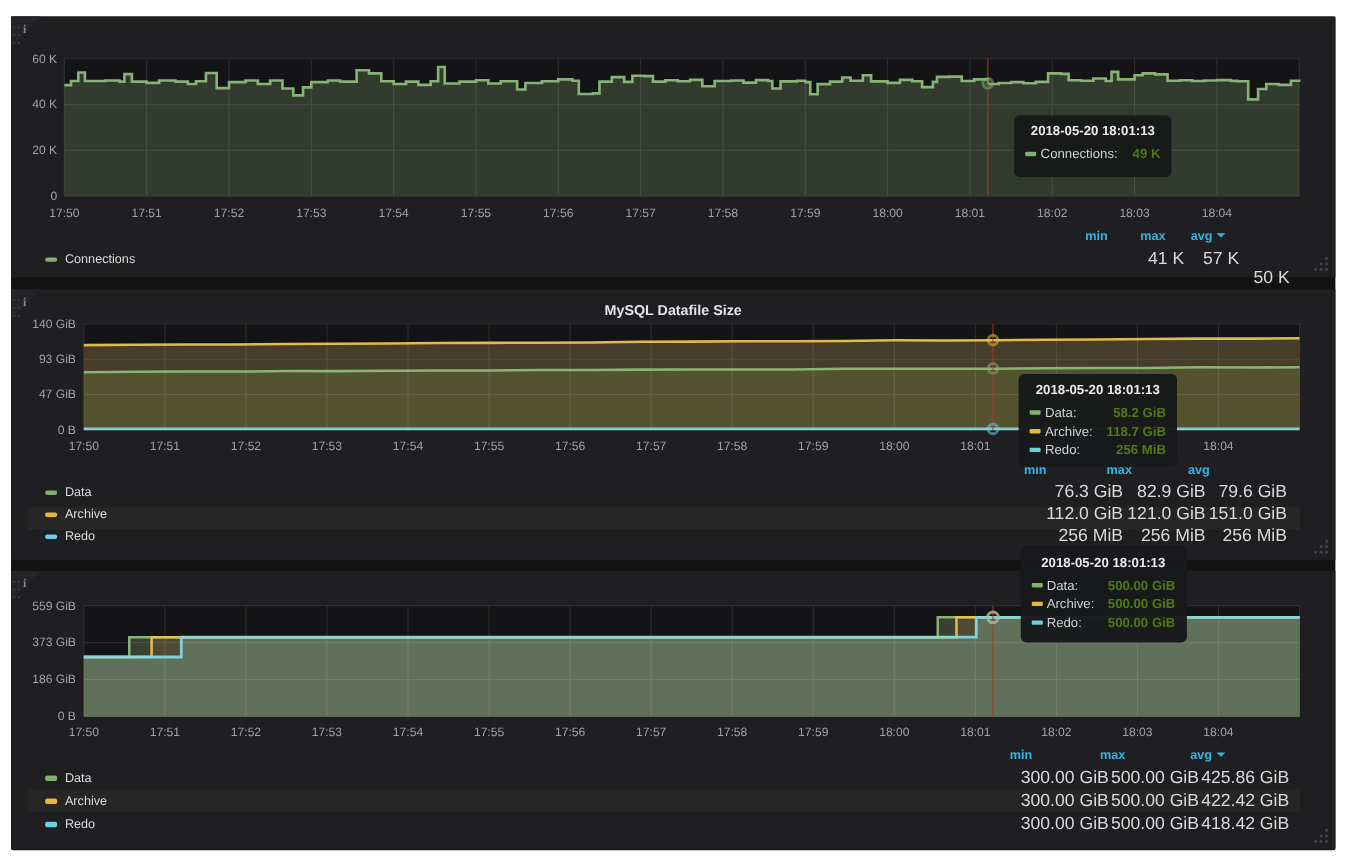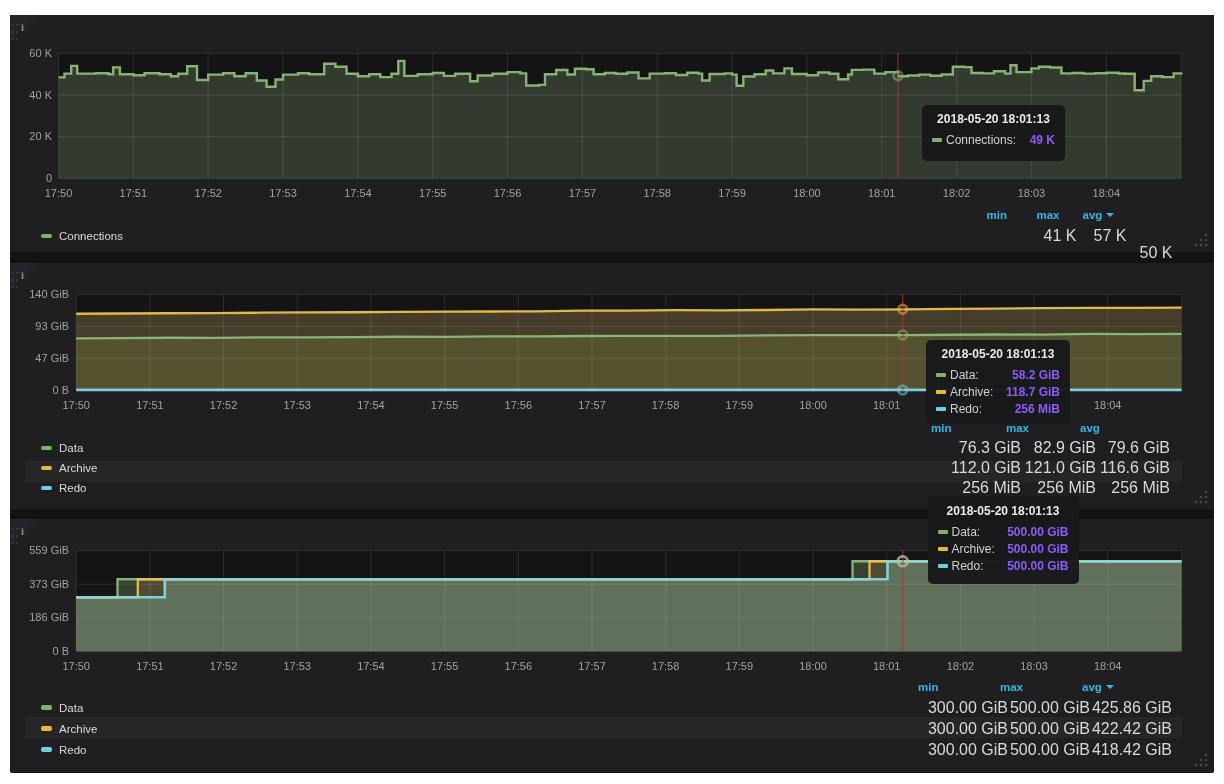--- a/index.html
+++ b/index.html
@@ -15,21 +15,21 @@
 .lname{position:absolute;font-size:11.5px;line-height:16px;color:#d8d9da}
 .lhead{position:absolute;font-size:11.5px;line-height:16px;font-weight:bold;color:#33b5e5;}
 .lval{position:absolute;font-size:16px;line-height:16px;color:#d8d9da;text-align:right}
 .caret{display:inline-block;width:0;height:0;border-left:4px solid transparent;border-right:4px solid transparent;border-top:4px solid #33b5e5;margin-left:4px;vertical-align:2px}
 .stripe{position:absolute;background:rgba(255,255,255,0.032)}
 .tt{position:absolute;background:rgba(24,25,26,0.97);border-radius:5px;padding:0 10px;box-sizing:border-box;z-index:50}
 .ttt{text-align:center;font-size:12px;line-height:15px;font-weight:bold;color:#eaeaec;margin-bottom:5px;white-space:nowrap}
 .ttr{position:relative;height:17px;line-height:17px;font-size:12px;color:#cfd0d2;white-space:nowrap}
 .ttd{display:inline-block;width:10px;height:4.5px;border-radius:1px;margin-right:4px;vertical-align:2px}
 .ttl{display:inline-block}
-.ttv{position:absolute;right:0;font-weight:bold;color:#8b5cf6}
+.ttv{position:absolute;right:0;font-weight:bold;color:#4d7c0f}
 </style></head><body>
 <div class="dash">
   <div class="panel" style="top:0;height:237px">
     <div class="icorner"></div>
       <div class="iglyph">i</div>
 <svg class="ldots" width="8" height="18" viewBox="0 0 8 18">
 <g fill="#404042">
           <circle cx="2" cy="2" r="1"></circle>
           <circle cx="6" cy="2" r="1"></circle>
           <circle cx="2" cy="9" r="1"></circle>
@@ -100,20 +100,21 @@
 <svg class="rdots" width="16" height="16" viewBox="0 0 16 16">
         <g fill="#47474a">
           <circle cx="13" cy="3" r="1.3"></circle>
           <circle cx="8" cy="8" r="1.3"></circle>
           <circle cx="13" cy="8" r="1.3"></circle>
           <circle cx="3" cy="13" r="1.3"></circle>
           <circle cx="8" cy="13" r="1.3"></circle>
           <circle cx="13" cy="13" r="1.3"></circle>
         </g>
       </svg>
+    <div class="ptitle">MySQL Datafile Size</div>
     <div class="stripe" style="left:15px;top:197.9px;width:1157px;height:20.8px"></div>
     <svg class="plot" width="1204" height="246" viewBox="0 0 1204 246">
         <rect x="66.2" y="31.5" width="1105.2" height="96.3" fill="#141416"></rect>
         <path d="M66.2 50.76L112.2 50.48L158.3 50.27L204.4 50.20L250.4 49.71L296.5 49.47L342.5 49.26L388.6 48.80L434.6 48.70L480.7 48.50L526.7 48.33L572.8 47.72L618.8 47.57L664.9 47.20L710.9 47.30L757.0 46.99L803.0 46.40L849.1 46.62L895.1 46.35L941.2 45.94L987.2 45.66L1033.2 45.17L1079.3 44.84L1125.4 44.84L1171.4 44.57L1171.4 127.8L66.2 127.8Z" fill="#463d2a"></path>
         <path d="M66.2 75.32L112.2 75.04L158.3 74.76L204.4 74.82L250.4 74.35L296.5 74.39L342.5 74.11L388.6 73.77L434.6 73.81L480.7 73.38L526.7 73.39L572.8 73.02L618.8 72.84L664.9 72.82L710.9 72.83L757.0 72.29L803.0 72.15L849.1 72.16L895.1 72.14L941.2 71.76L987.2 71.48L1033.2 71.58L1079.3 70.93L1125.4 71.15L1171.4 70.78L1171.4 127.8L66.2 127.8Z" fill="#555230"></path>
         <path d="M66.2 127.80H1171.4M66.2 95.70H1171.4M66.2 63.60H1171.4M66.2 31.50H1171.4M66.20 31.5V127.8M139.88 31.5V127.8M213.56 31.5V127.8M287.24 31.5V127.8M360.92 31.5V127.8M434.60 31.5V127.8M508.28 31.5V127.8M581.96 31.5V127.8M655.64 31.5V127.8M729.32 31.5V127.8M803.00 31.5V127.8M876.68 31.5V127.8M950.36 31.5V127.8M1024.04 31.5V127.8M1097.72 31.5V127.8M1171.40 31.5V127.8" stroke="rgba(255,255,255,0.10)" fill="none" stroke-width="1"></path>
         <path d="M66.2 50.76L112.2 50.48L158.3 50.27L204.4 50.20L250.4 49.71L296.5 49.47L342.5 49.26L388.6 48.80L434.6 48.70L480.7 48.50L526.7 48.33L572.8 47.72L618.8 47.57L664.9 47.20L710.9 47.30L757.0 46.99L803.0 46.40L849.1 46.62L895.1 46.35L941.2 45.94L987.2 45.66L1033.2 45.17L1079.3 44.84L1125.4 44.84L1171.4 44.57" fill="none" stroke="#edc14d" stroke-width="2.3" stroke-opacity="0.95"></path>
         <path d="M66.2 75.32L112.2 75.04L158.3 74.76L204.4 74.82L250.4 74.35L296.5 74.39L342.5 74.11L388.6 73.77L434.6 73.81L480.7 73.38L526.7 73.39L572.8 73.02L618.8 72.84L664.9 72.82L710.9 72.83L757.0 72.29L803.0 72.15L849.1 72.16L895.1 72.14L941.2 71.76L987.2 71.48L1033.2 71.58L1079.3 70.93L1125.4 71.15L1171.4 70.78" fill="none" stroke="#8cbb79" stroke-width="2.3" stroke-opacity="0.95"></path>
         <line x1="66.2" y1="126.9" x2="1171.4" y2="126.9" stroke="#82d7e3" stroke-width="2.6" stroke-opacity="0.95"></line>
         <text x="59" y="131.3" text-anchor="end" class="tick">0 B</text>
@@ -147,21 +148,21 @@
       <div class="dash" style="left:30.9px;top:222.9px;width:11.6px;height:4.6px;background:#6ED0E0"></div>
       <div class="lname" style="left:49px;top:217.2px">Redo</div>
     <div class="lhead" style="left:921.0px;top:157px;width:90px">min</div>
       <div class="lhead" style="left:996.0px;top:157px;width:90px">max</div>
       <div class="lhead" style="left:1070.0px;top:157px;width:90px">avg</div>
       <div class="lval" style="left:901.0px;top:176.6px;width:110px">76.3 GiB</div>
       <div class="lval" style="left:976.0px;top:176.6px;width:110px">82.9 GiB</div>
       <div class="lval" style="left:1050.0px;top:176.6px;width:110px">79.6 GiB</div>
       <div class="lval" style="left:901.0px;top:196.6px;width:110px">112.0 GiB</div>
       <div class="lval" style="left:976.0px;top:196.6px;width:110px">121.0 GiB</div>
-      <div class="lval" style="left:1050.0px;top:196.6px;width:110px">116.6 GiB</div>
+      <div class="lval" style="left:1050.0px;top:196.6px;width:110px">151.0 GiB</div>
       <div class="lval" style="left:901.0px;top:216.8px;width:110px">256 MiB</div>
       <div class="lval" style="left:976.0px;top:216.8px;width:110px">256 MiB</div>
       <div class="lval" style="left:1050.0px;top:216.8px;width:110px">256 MiB</div>
   </div>
   <div class="panel" style="top:504px;height:253px">
     <div class="icorner"></div>
       <div class="iglyph">i</div>
 <svg class="ldots" width="8" height="18" viewBox="0 0 8 18">
 <g fill="#404042">
           <circle cx="2" cy="2" r="1"></circle>

